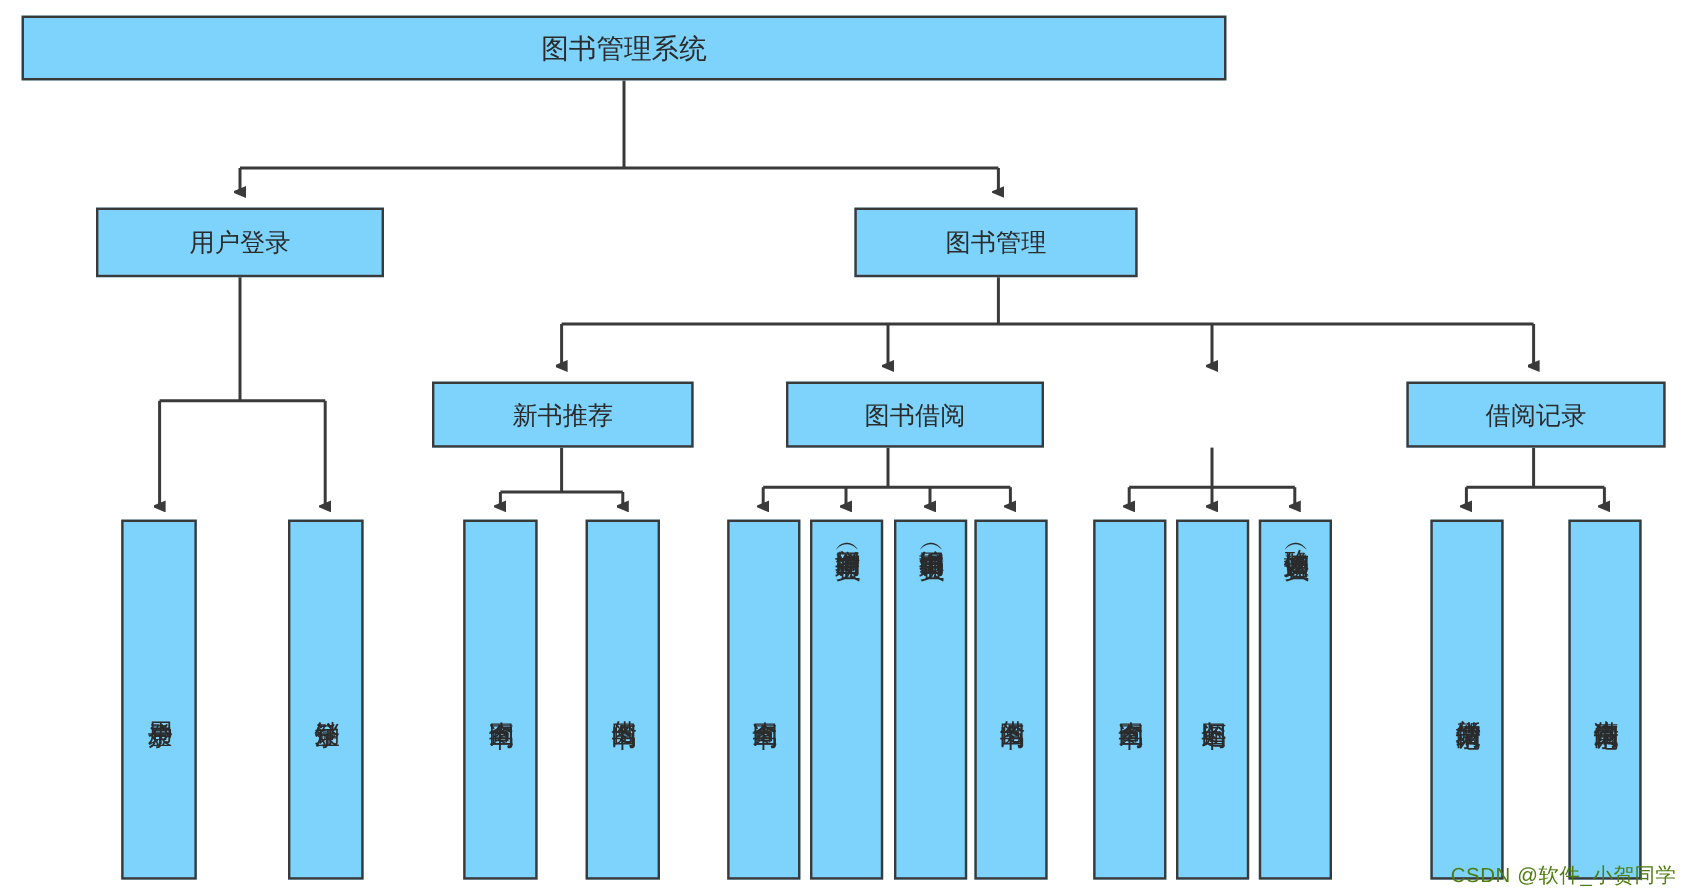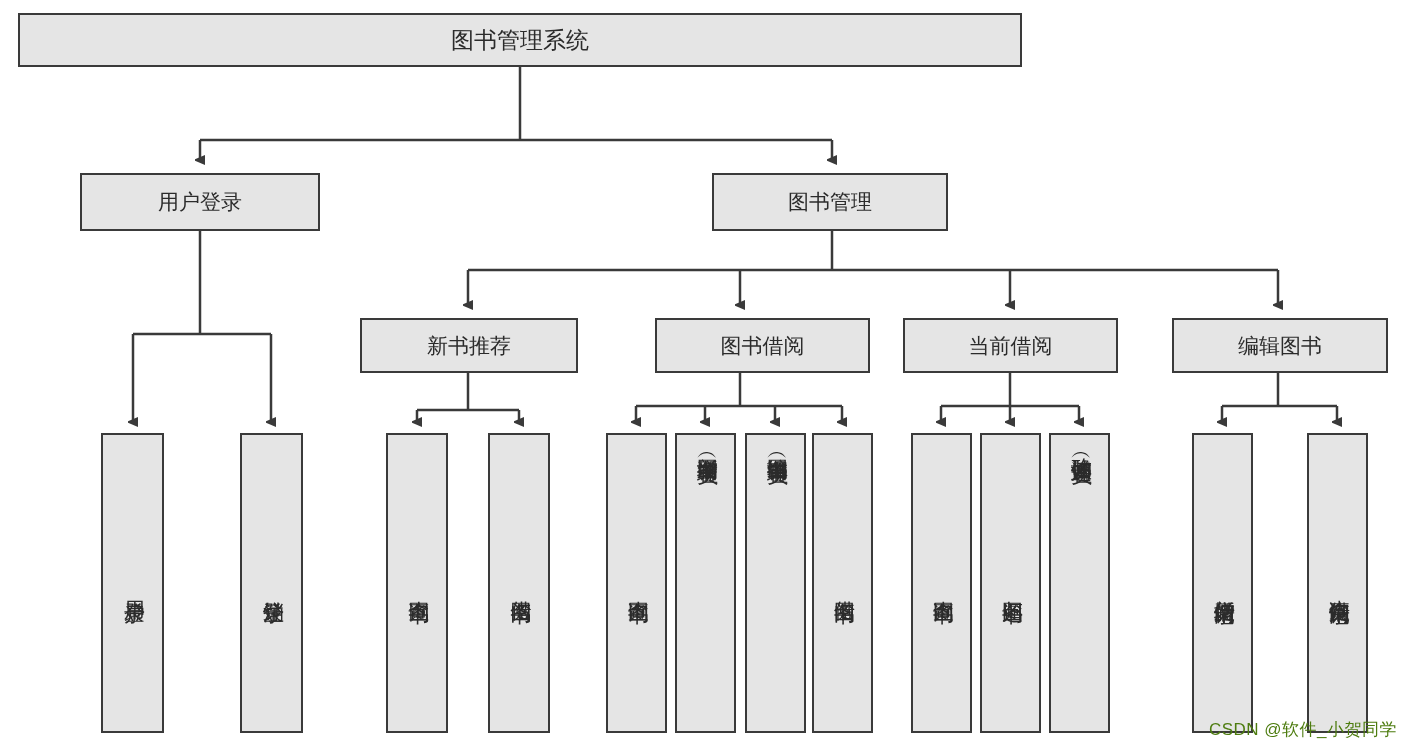--- a/index.html
+++ b/index.html
@@ -21,27 +21,26 @@
     position: absolute;
     left: 0;
     top: 0;
     width: 1405px;
     height: 747px;
     pointer-events: none;
   }
   .node {
     position: absolute;
     box-sizing: border-box;
-    background: #e5e5e5;
+    background: #7dd3fc;
     border: 2px solid #3a3a3a;
     display: flex;
     align-items: center;
     justify-content: center;
     color: #2b2b2b;
-    font-family: Liberation Mono, monospace;
   }
   .node.root {
     font-size: 23px;
   }
   .node.lvl1 {
     font-size: 21px;
   }
   .node.lvl2 {
     font-size: 21px;
   }
@@ -144,25 +143,22 @@
   <div class="node lvl1" style="left:712px; top:173px; width:236px; height:58px;">
     <span>图书管理</span>
   </div>
 
   <div class="node lvl2" style="left:360px; top:318px; width:218px; height:55px;">
     <span>新书推荐</span>
   </div>
   <div class="node lvl2" style="left:633px; top:318px; width:215px; height:55px;margin-left:22px;">
     <span>图书借阅</span>
   </div>
-  <div class="node lvl2" style="left:903px; top:318px; width:215px; height:55px;">
-    <span>当前借阅</span>
-  </div>
   <div class="node lvl2" style="left:1172px; top:318px; width:216px; height:55px;">
-    <span>编辑图书</span>
+    <span>借阅记录</span>
   </div>
 
   <div class="node leaf center-text" style="left:101px; top:433px; width:63px; height:300px;">
     <div class="leaf-inner">
       <span class="vtext">用户登录</span>
     </div>
   </div>
   <div class="node leaf center-text" style="left:240px; top:433px; width:63px; height:300px;">
     <div class="leaf-inner">
       <span class="vtext">注销登录</span>

